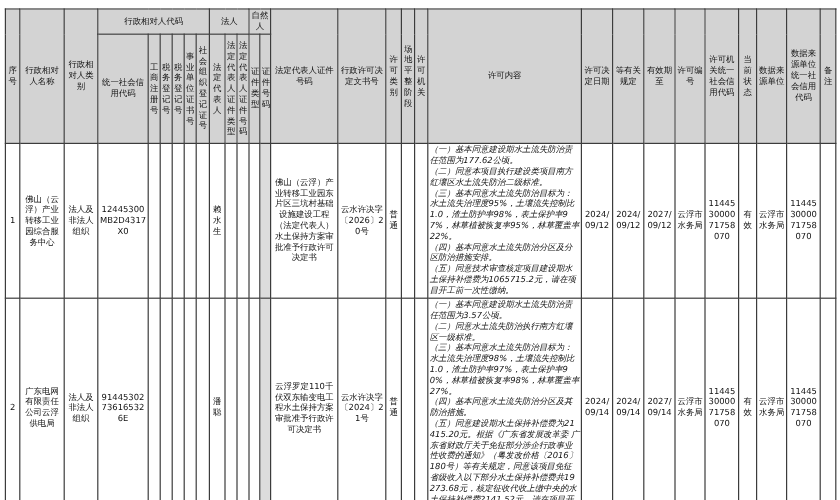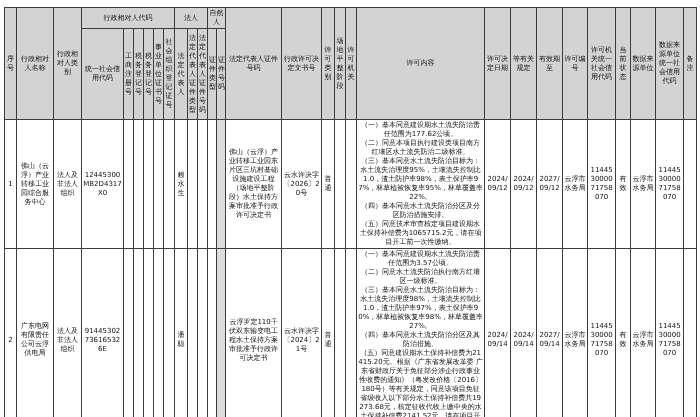--- a/index.html
+++ b/index.html
@@ -4,21 +4,21 @@
 <style>
   html,body{margin:0;padding:0;background:#fff;}
   body{width:700px;height:417px;overflow:hidden;font-family:"DejaVu Sans",sans-serif;}
   .wrap{padding:7px 4px 0 4px;}
   table{border-collapse:collapse;table-layout:fixed;width:692px;font-size:7px;color:#111;}
   th,td{border:1px solid #3c3c3c;padding:1px;vertical-align:middle;text-align:center;
         word-break:break-all;line-height:9px;font-weight:normal;overflow:hidden;}
   th{background:#d3d3d3;}
   tr.grouprow th{height:12px;}
   tr.subrow th{height:88px;}
-  td.content{text-align:center;white-space:pre-wrap;}
+  td.content{text-align:left;white-space:pre-wrap;font-style:italic;}
   col.shade{background:#dcdcdc;}
   tr.r1 td{height:124px;}
   tr.r2 td{height:164px;}
 </style>
 </head>
 <body>
 
 <div class="wrap">
 <table>
   <colgroup>
@@ -99,21 +99,21 @@
       <td></td>
       <td></td>
       <td></td>
       <td></td>
       <td></td>
       <td>赖水生</td>
       <td></td>
       <td></td>
       <td></td>
       <td></td>
-      <td>佛山（云浮）产业转移工业园东片区三坑村基础设施建设工程（场地平整阶段）水土保持方案审批准予行政许可决定书</td>
+      <td>佛山（云浮）产业转移工业园东片区三坑村基础设施建设工程（法定代表人）水土保持方案审批准予行政许可决定书</td>
       <td>云水许决字〔2026〕20号</td>
       <td>普通</td>
       <td></td>
       <td></td>
       <td class="content">（一）基本同意建设期水土流失防治责任范围为177.62公顷。
 （二）同意本项目执行建设类项目南方红壤区水土流失防治二级标准。
 （三）基本同意水土流失防治目标为：水土流失治理度95%，土壤流失控制比1.0，渣土防护率98%，表土保护率97%，林草植被恢复率95%，林草覆盖率22%。
 （四）基本同意水土流失防治分区及分区防治措施安排。
 （五）同意技术审查核定项目建设期水土保持补偿费为1065715.2元，请在项目开工前一次性缴纳。</td>
       <td>2024/09/12</td>

